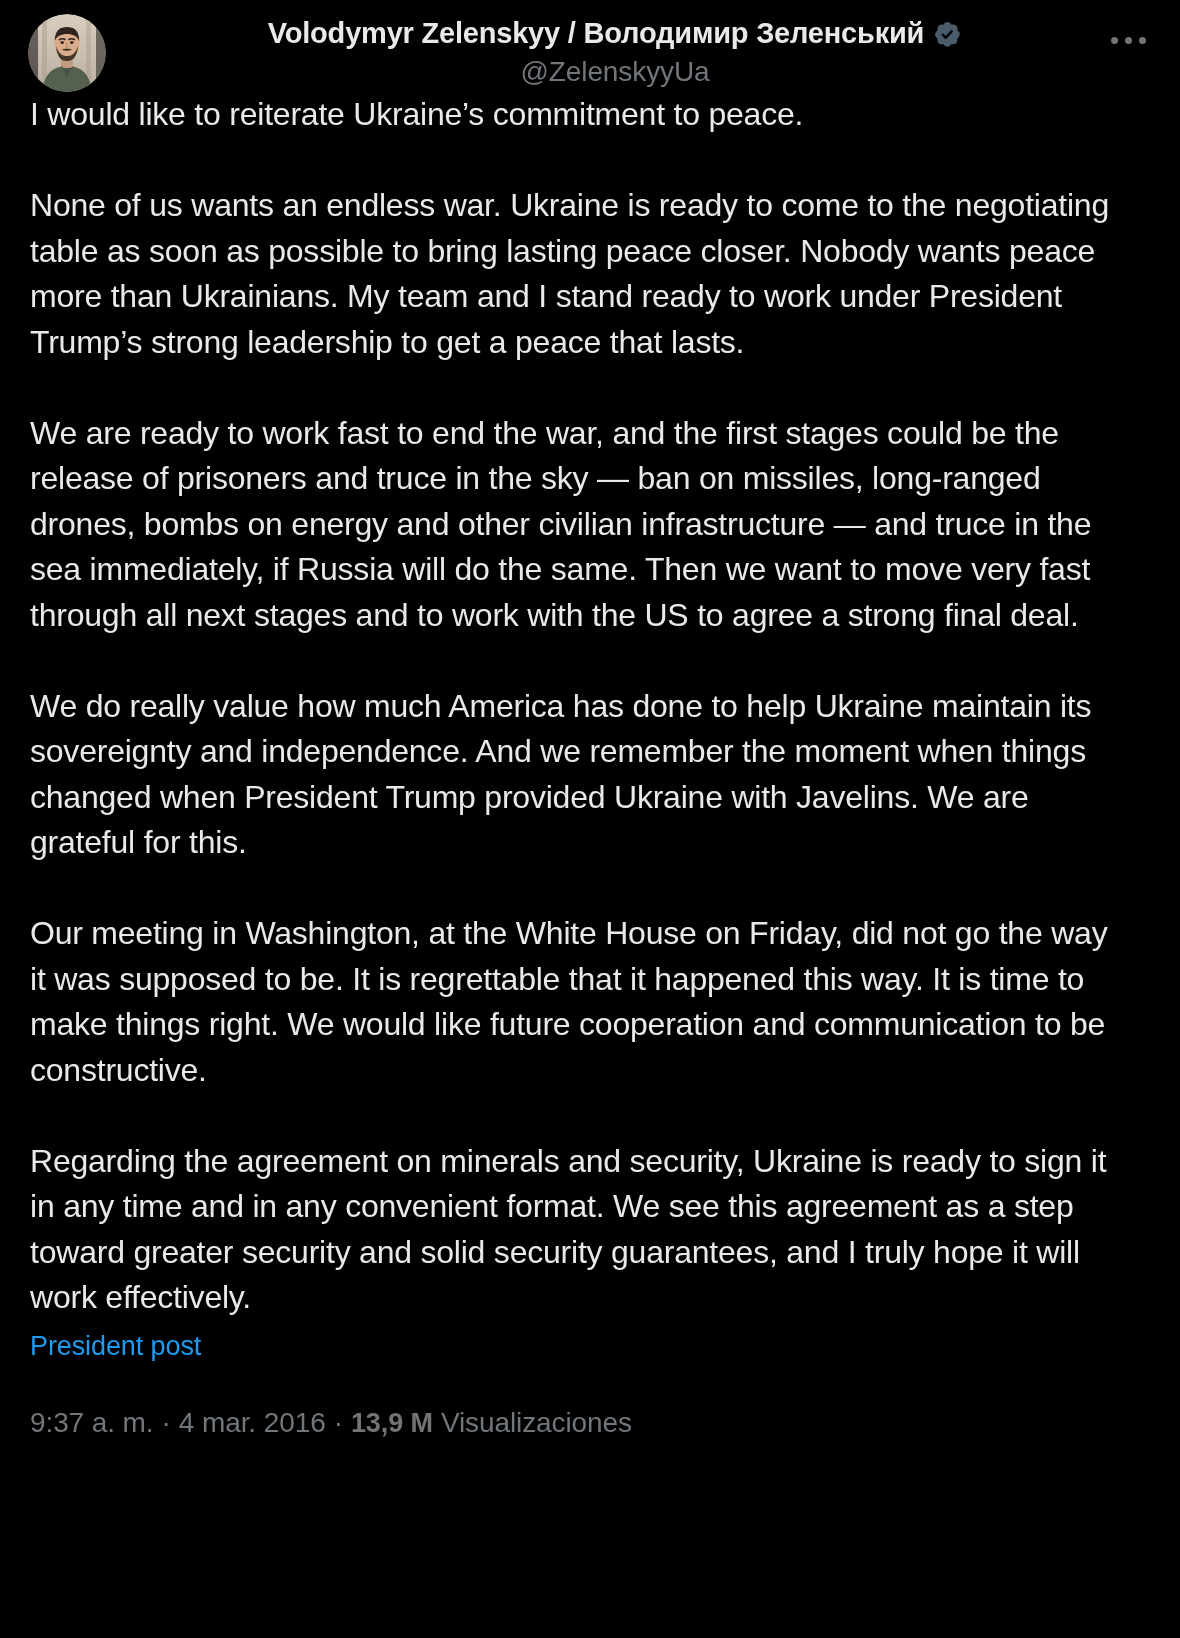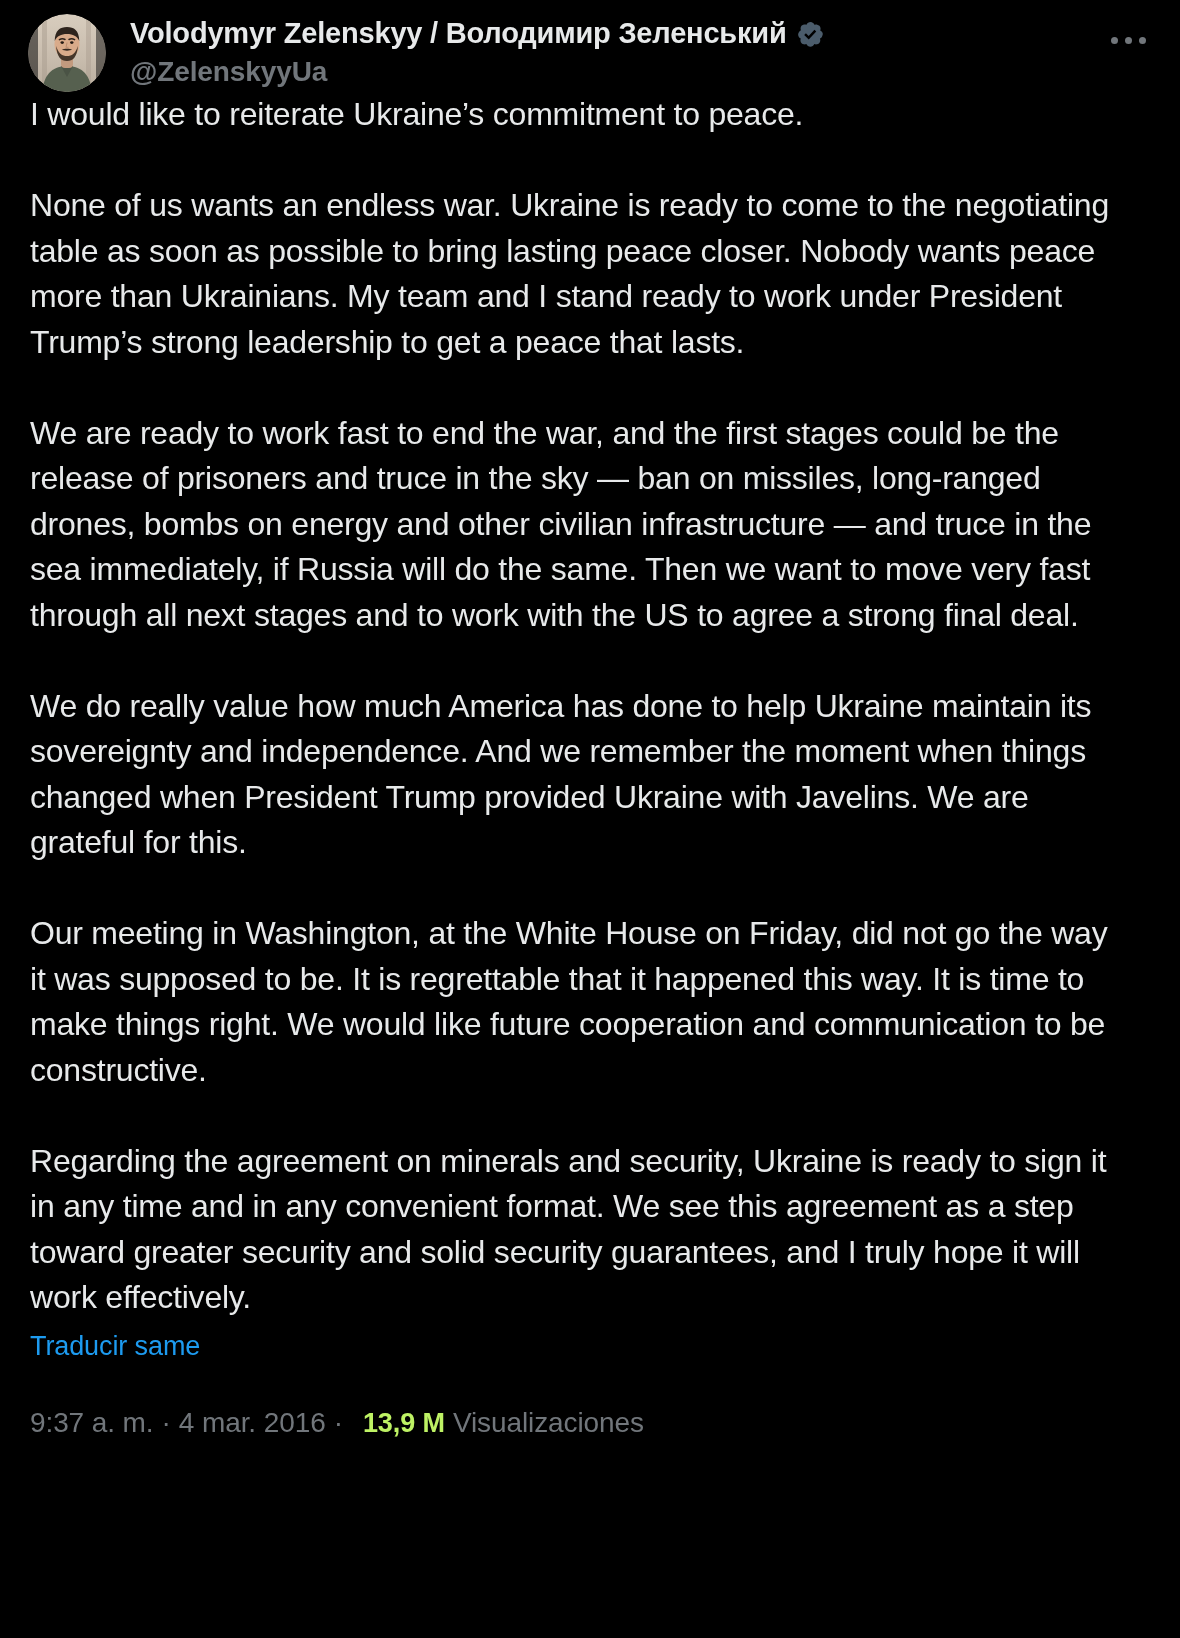--- a/index.html
+++ b/index.html
@@ -45,20 +45,21 @@
   .avatar svg { display: block; width: 78px; height: 78px; }
 
   .identity {
     margin-left: 24px;
     display: flex;
     flex-direction: column;
     justify-content: flex-start;
     padding-top: 6px;
     flex: 1;
     min-width: 0;
+    align-items: center;
   }
 
   .display-row {
     display: flex;
     align-items: center;
     white-space: nowrap;
   }
 
   .display-name {
     color: #e7e9ea;
@@ -75,21 +76,21 @@
     display: inline-block;
     flex: 0 0 auto;
     position: relative;
     top: 1px;
   }
   .verified-badge svg { display: block; width: 29px; height: 29px; }
 
   .handle {
     color: #71767b;
     font-size: 28px;
-    font-weight: 700;
+    font-weight: 400;
     line-height: 36px;
     margin-top: 4px;
     letter-spacing: -0.1px;
   }
 
   .more-btn {
     width: 56px;
     height: 56px;
     border-radius: 50%;
     display: flex;
@@ -152,26 +153,25 @@
     line-height: 36px;
     letter-spacing: -0.1px;
   }
   .meta-sep {
     color: #71767b;
     font-size: 28px;
     line-height: 36px;
     margin: 0 8px;
   }
   .meta-strong {
-    color: #bef264;
+    color: #737373;
     font-size: 27px;
     font-weight: 700;
     line-height: 36px;
     letter-spacing: -0.1px;
-    margin-left: 12px;
   }
   .meta-views {
     color: #71767b;
     font-size: 28px;
     line-height: 36px;
     margin-left: 8px;
     letter-spacing: -0.1px;
   }
 </style>
 </head>
@@ -250,21 +250,21 @@
 
 None of us wants an endless war. Ukraine is ready to come to the negotiating table as soon as possible to bring lasting peace closer. Nobody wants peace more than Ukrainians. My team and I stand ready to work under President Trump’s strong leadership to get a peace that lasts.
 
 We are ready to work fast to end the war, and the first stages could be the release of prisoners and truce in the sky — ban on missiles, long-ranged drones, bombs on energy and other civilian infrastructure — and truce in the sea immediately, if Russia will do the same. Then we want to move very fast through all next stages and to work with the US to agree a strong final deal.
 
 We do really value how much America has done to help Ukraine maintain its sovereignty and independence. And we remember the moment when things changed when President Trump provided Ukraine with Javelins. We are grateful for this.
 
 Our meeting in Washington, at the White House on Friday, did not go the way it was supposed to be. It is regrettable that it happened this way. It is time to make things right. We would like future cooperation and communication to be constructive.
 
 Regarding the agreement on minerals and security, Ukraine is ready to sign it in any time and in any convenient format. We see this agreement as a step toward greater security and solid security guarantees, and I truly hope it will work effectively.</div>
-    <span class="translate-link">Traducir same</span>
+    <span class="translate-link">President post</span>
   </div>
 
   <div class="post-footer">
     <span class="meta-muted">9:37 a. m.</span>
     <span class="meta-sep">·</span>
     <span class="meta-muted">4 mar. 2016</span>
     <span class="meta-sep">·</span>
     <span class="meta-strong">13,9 M</span>
     <span class="meta-views">Visualizaciones</span>
   </div>

